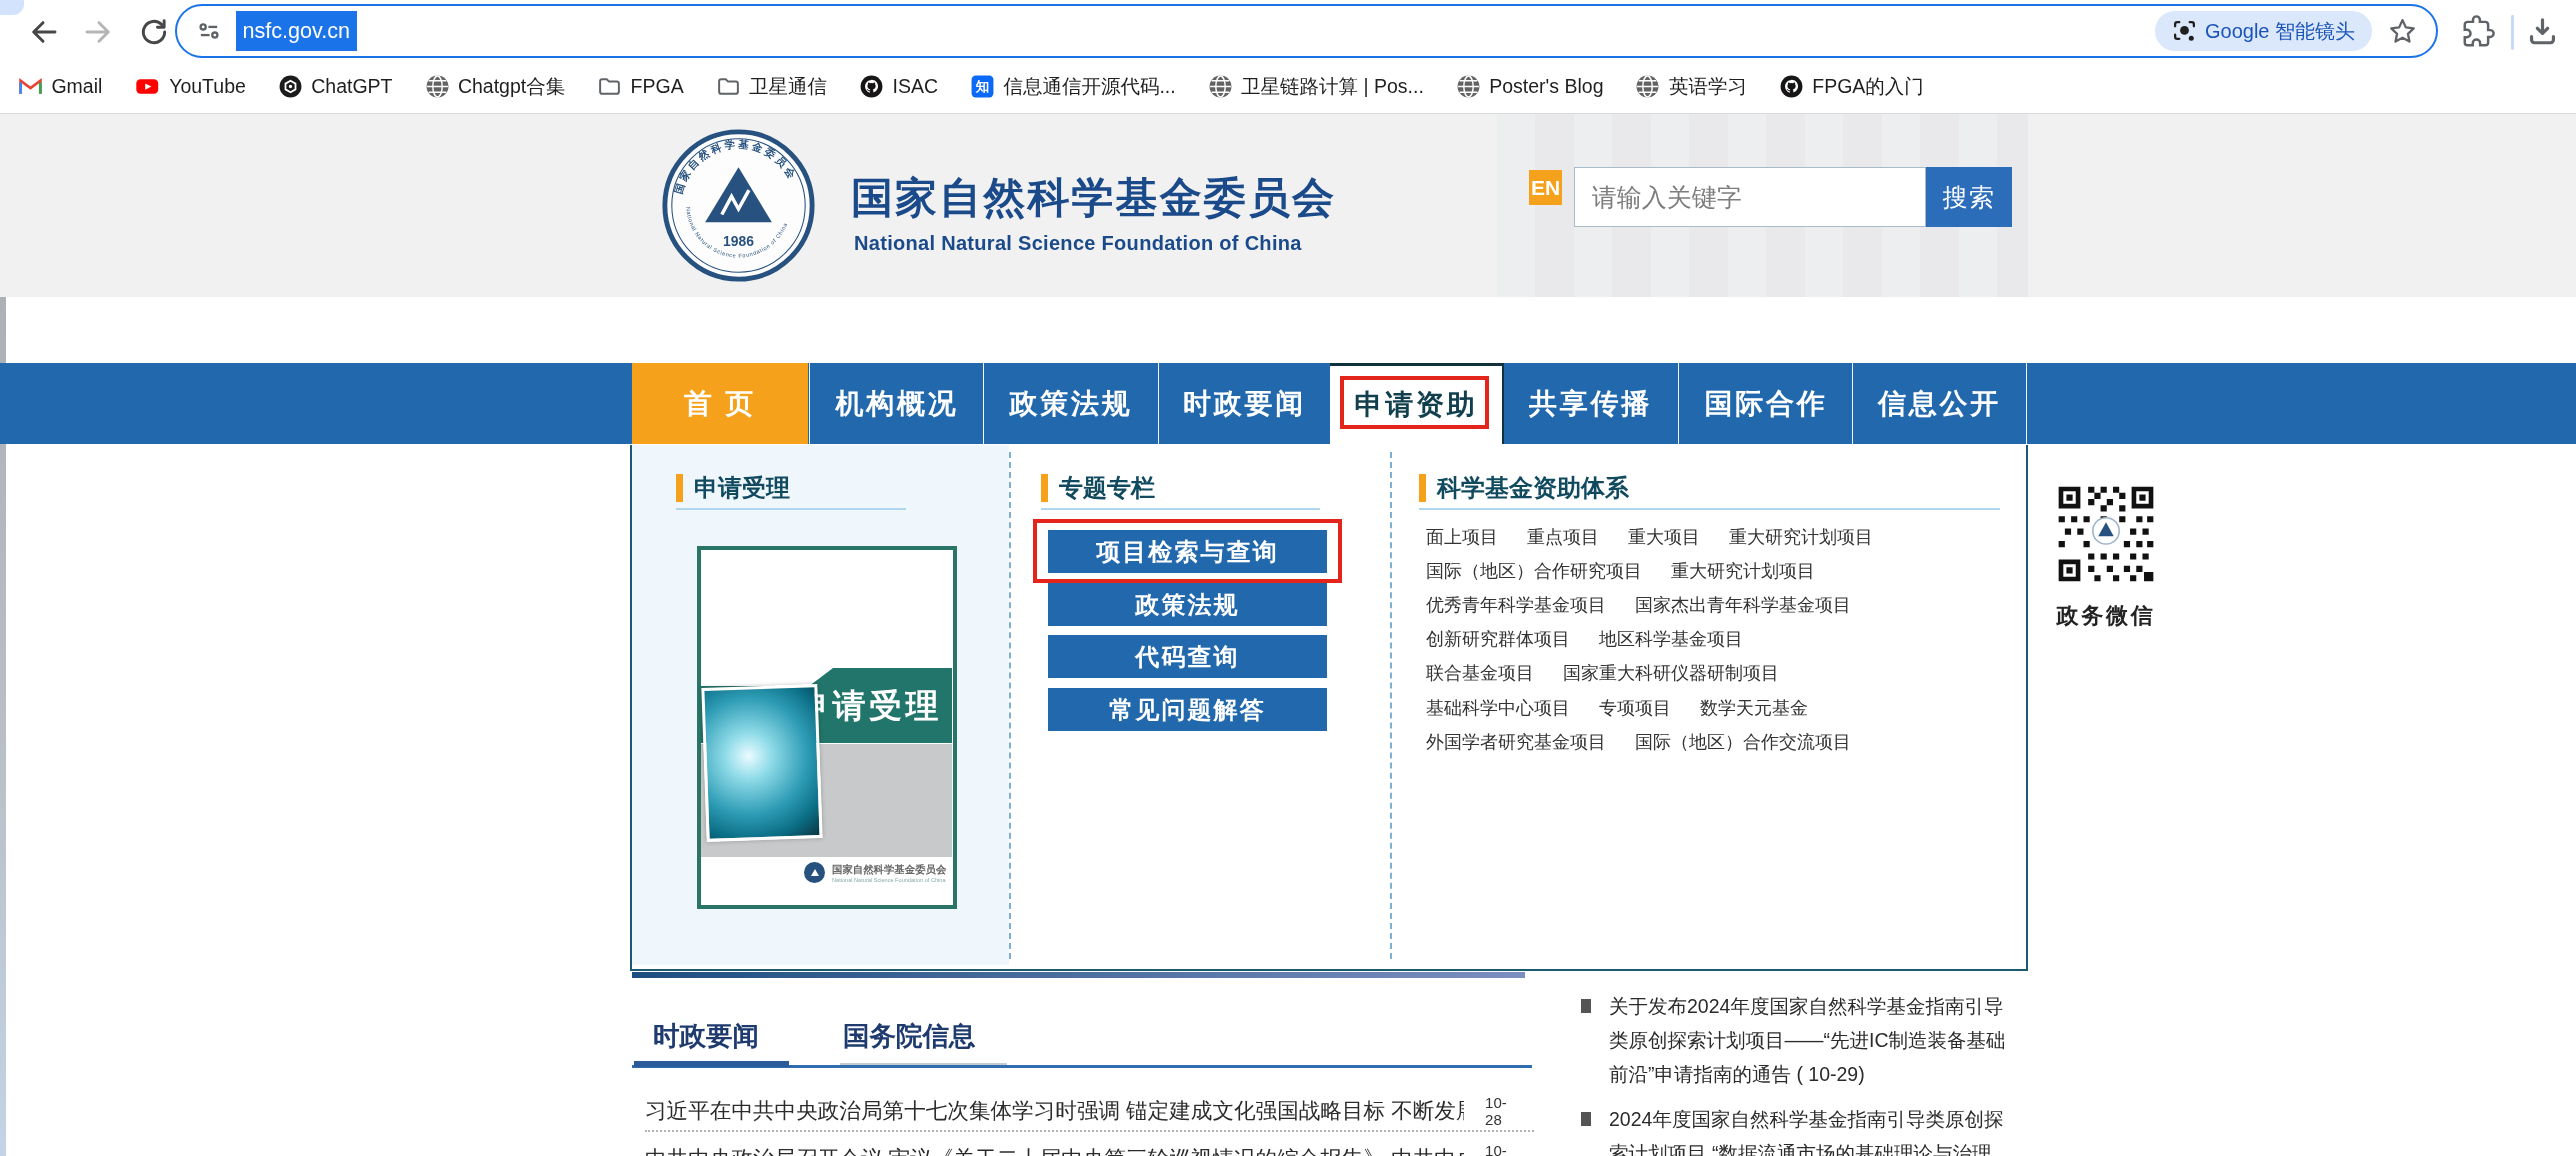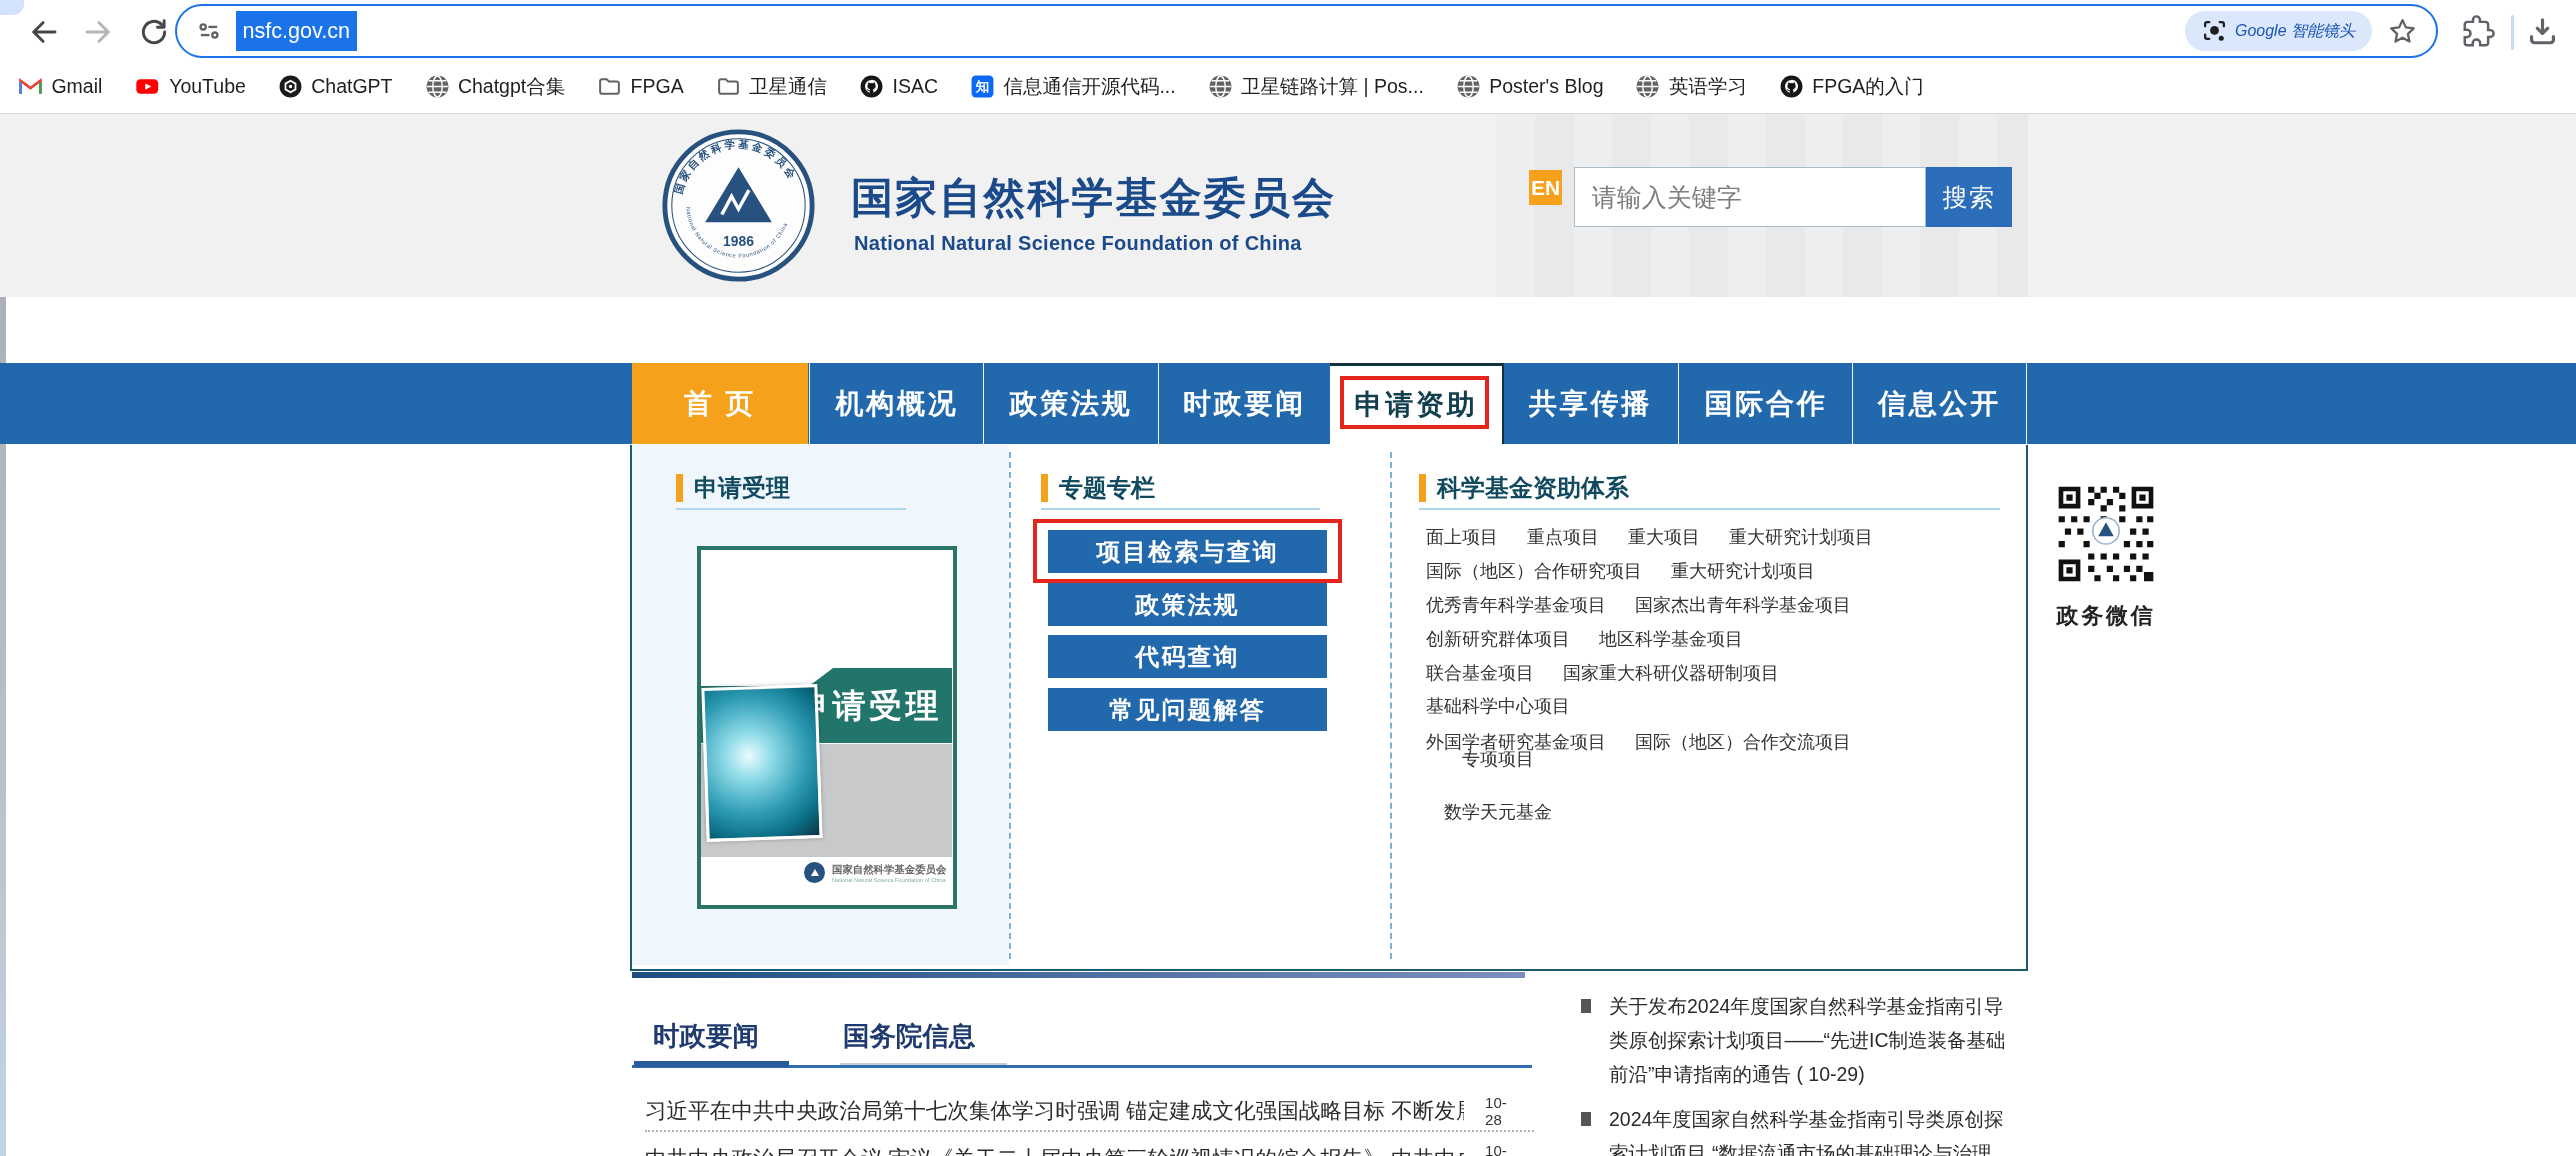--- a/index.html
+++ b/index.html
@@ -8,21 +8,21 @@
   .abs{position:absolute;}
   
   #chrome{position:absolute;left:0;top:0;width:2576px;height:113px;background:#fff;border-bottom:1.4px solid #d8d9db;}
   .tab-corner{position:absolute;left:0;top:0;width:24px;height:15.3px;background:#d3e3fd;border-bottom-right-radius:11px;}
   .navbtn{position:absolute;top:14px;width:35px;height:35px;display:flex;align-items:center;justify-content:center;cursor:pointer;}
   #addressbar{position:absolute;left:175px;top:4.2px;width:2263px;height:54px;border:2.1px solid #1a73e8;border-radius:31px;
     background:#fff;display:flex;align-items:center;box-sizing:border-box;}
   .url-sel{margin-left:12.5px;background:#1a73e8;color:#fff;font-size:21.6px;padding:7px 7px;white-space:nowrap;}
   .lens-chip{margin-left:auto;height:40px;border-radius:21px;background:#dbe7fb;display:flex;align-items:center;
     padding:0 16.7px;gap:8.4px;cursor:pointer;}
-  .lens-chip span{font-size:16px;color:#1a54b8;white-space:nowrap;font-style:italic;}
+  .lens-chip span{font-size:20px;color:#1a54b8;white-space:nowrap;}
   .star-wrap{margin:0 18px 0 15.3px;cursor:pointer;display:flex;align-items:center;}
   #bookmarksbar{position:absolute;left:18px;top:65px;height:43px;display:flex;align-items:center;gap:32px;}
   .bm{display:flex;align-items:center;gap:8.4px;cursor:pointer;white-space:nowrap;}
   .bm span.lbl{font-size:19.5px;color:#1f1f1f;}
   .chrome-divider{position:absolute;top:15.3px;width:2.8px;height:35px;background:#c7dbf8;border-radius:1.4px;}
   
   #page{position:absolute;left:0;top:114px;width:2576px;height:1042px;background:#fff;overflow:hidden;}
   #scrollstrip{position:absolute;left:0;top:0;width:5.6px;height:1042px;background:linear-gradient(#a6abb0 0%,#b9bfc5 60%,#c2d4e6 100%);}
   #siteheader{position:absolute;left:0;top:0;width:2576px;height:183px;background:#f1f1f2;}
   .watermark{position:absolute;left:1497px;top:0;width:531px;height:183px;opacity:.55;
@@ -355,21 +355,21 @@
         <a>国家杰出青年科学基金项目</a>
       </div>
       <div class="fund-row" style="top:180px;">
         <a>创新研究群体项目</a>
         <a>地区科学基金项目</a>
       </div>
       <div class="fund-row" style="top:214px;">
         <a>联合基金项目</a>
         <a>国家重大科研仪器研制项目</a>
       </div>
-      <div class="fund-row" style="top:249px;flex-direction:column;">
+      <div class="fund-row" style="top:249px;">
         <a>基础科学中心项目</a>
         <a>专项项目</a>
         <a>数学天元基金</a>
       </div>
       <div class="fund-row" style="top:283px;">
         <a>外国学者研究基金项目</a>
         <a>国际（地区）合作交流项目</a>
       </div>
     </div>
 

